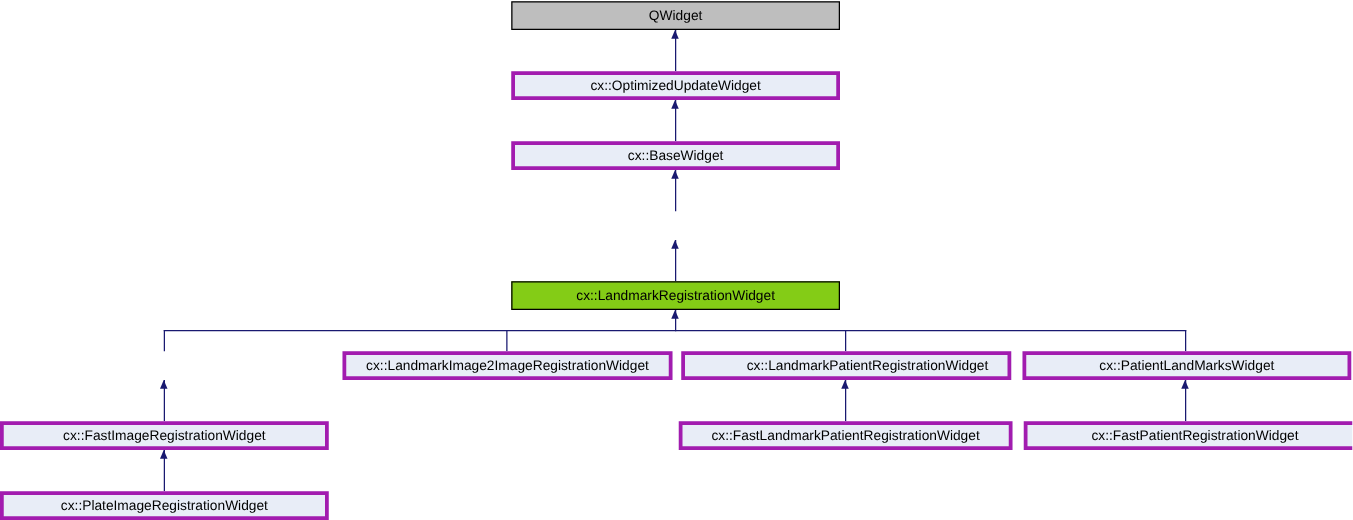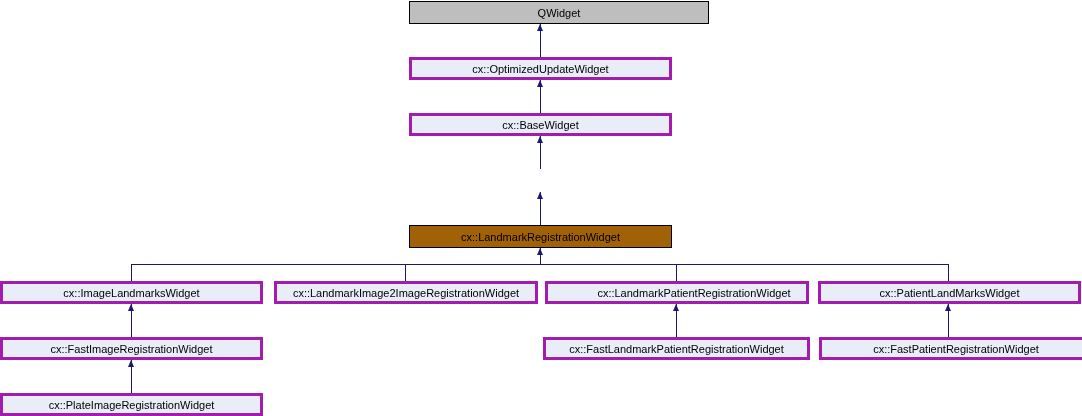--- a/index.html
+++ b/index.html
@@ -26,21 +26,21 @@
     justify-content: center;
     white-space: nowrap;
     text-align: center;
   }
   .node-linked {
     background: #E8EDF7;
     border: 3px solid #a21caf;
     cursor: pointer;
   }
   .node-current {
-    background: #a16207;
+    background: #84cc16;
     border: 1px solid #000000;
   }
   .node-external {
     background: #BEBEBE;
     border: 1px solid #000000;
   }
   .vline {
     position: absolute;
     width: 1px;
     background: #191970;
@@ -88,40 +88,37 @@
   <div class="vline" style="left:131px; top:304px; height:33px;"></div>
   <div class="arrow-up" style="left:128px; top:360px;"></div>
   <div class="vline" style="left:131px; top:360px; height:33px;"></div>
 
   <div class="arrow-up" style="left:673px; top:304px;"></div>
   <div class="vline" style="left:676px; top:304px; height:33px;"></div>
 
   <div class="arrow-up" style="left:945px; top:304px;"></div>
   <div class="vline" style="left:948px; top:304px; height:33px;"></div>
 
-  <div class="node node-external" style="left:409px; top:1px; width:300px;">
+  <div class="node node-external" style="left:409px; top:1px; width:263px;">
     <span>QWidget</span>
   </div>
 
   <div class="node node-linked" style="left:409px; top:57px; width:263px;">
     <span>cx::OptimizedUpdateWidget</span>
   </div>
 
   <div class="node node-linked" style="left:409px; top:113px; width:263px;">
     <span>cx::BaseWidget</span>
   </div>
 
 
   <div class="node node-current" style="left:409px; top:225px; width:263px;">
     <span>cx::LandmarkRegistrationWidget</span>
   </div>
 
-  <div class="node node-linked" style="left:0px; top:281px; width:263px;">
-    <span>cx::ImageLandmarksWidget</span>
-  </div>
 
   <div class="node node-linked" style="left:274px; top:281px; width:264px;">
     <span>cx::LandmarkImage2ImageRegistrationWidget</span>
   </div>
 
   <div class="node node-linked" style="left:545px; top:281px; width:264px;padding-left:34px;">
     <span>cx::LandmarkPatientRegistrationWidget</span>
   </div>
 
   <div class="node node-linked" style="left:818px; top:281px; width:263px;">

